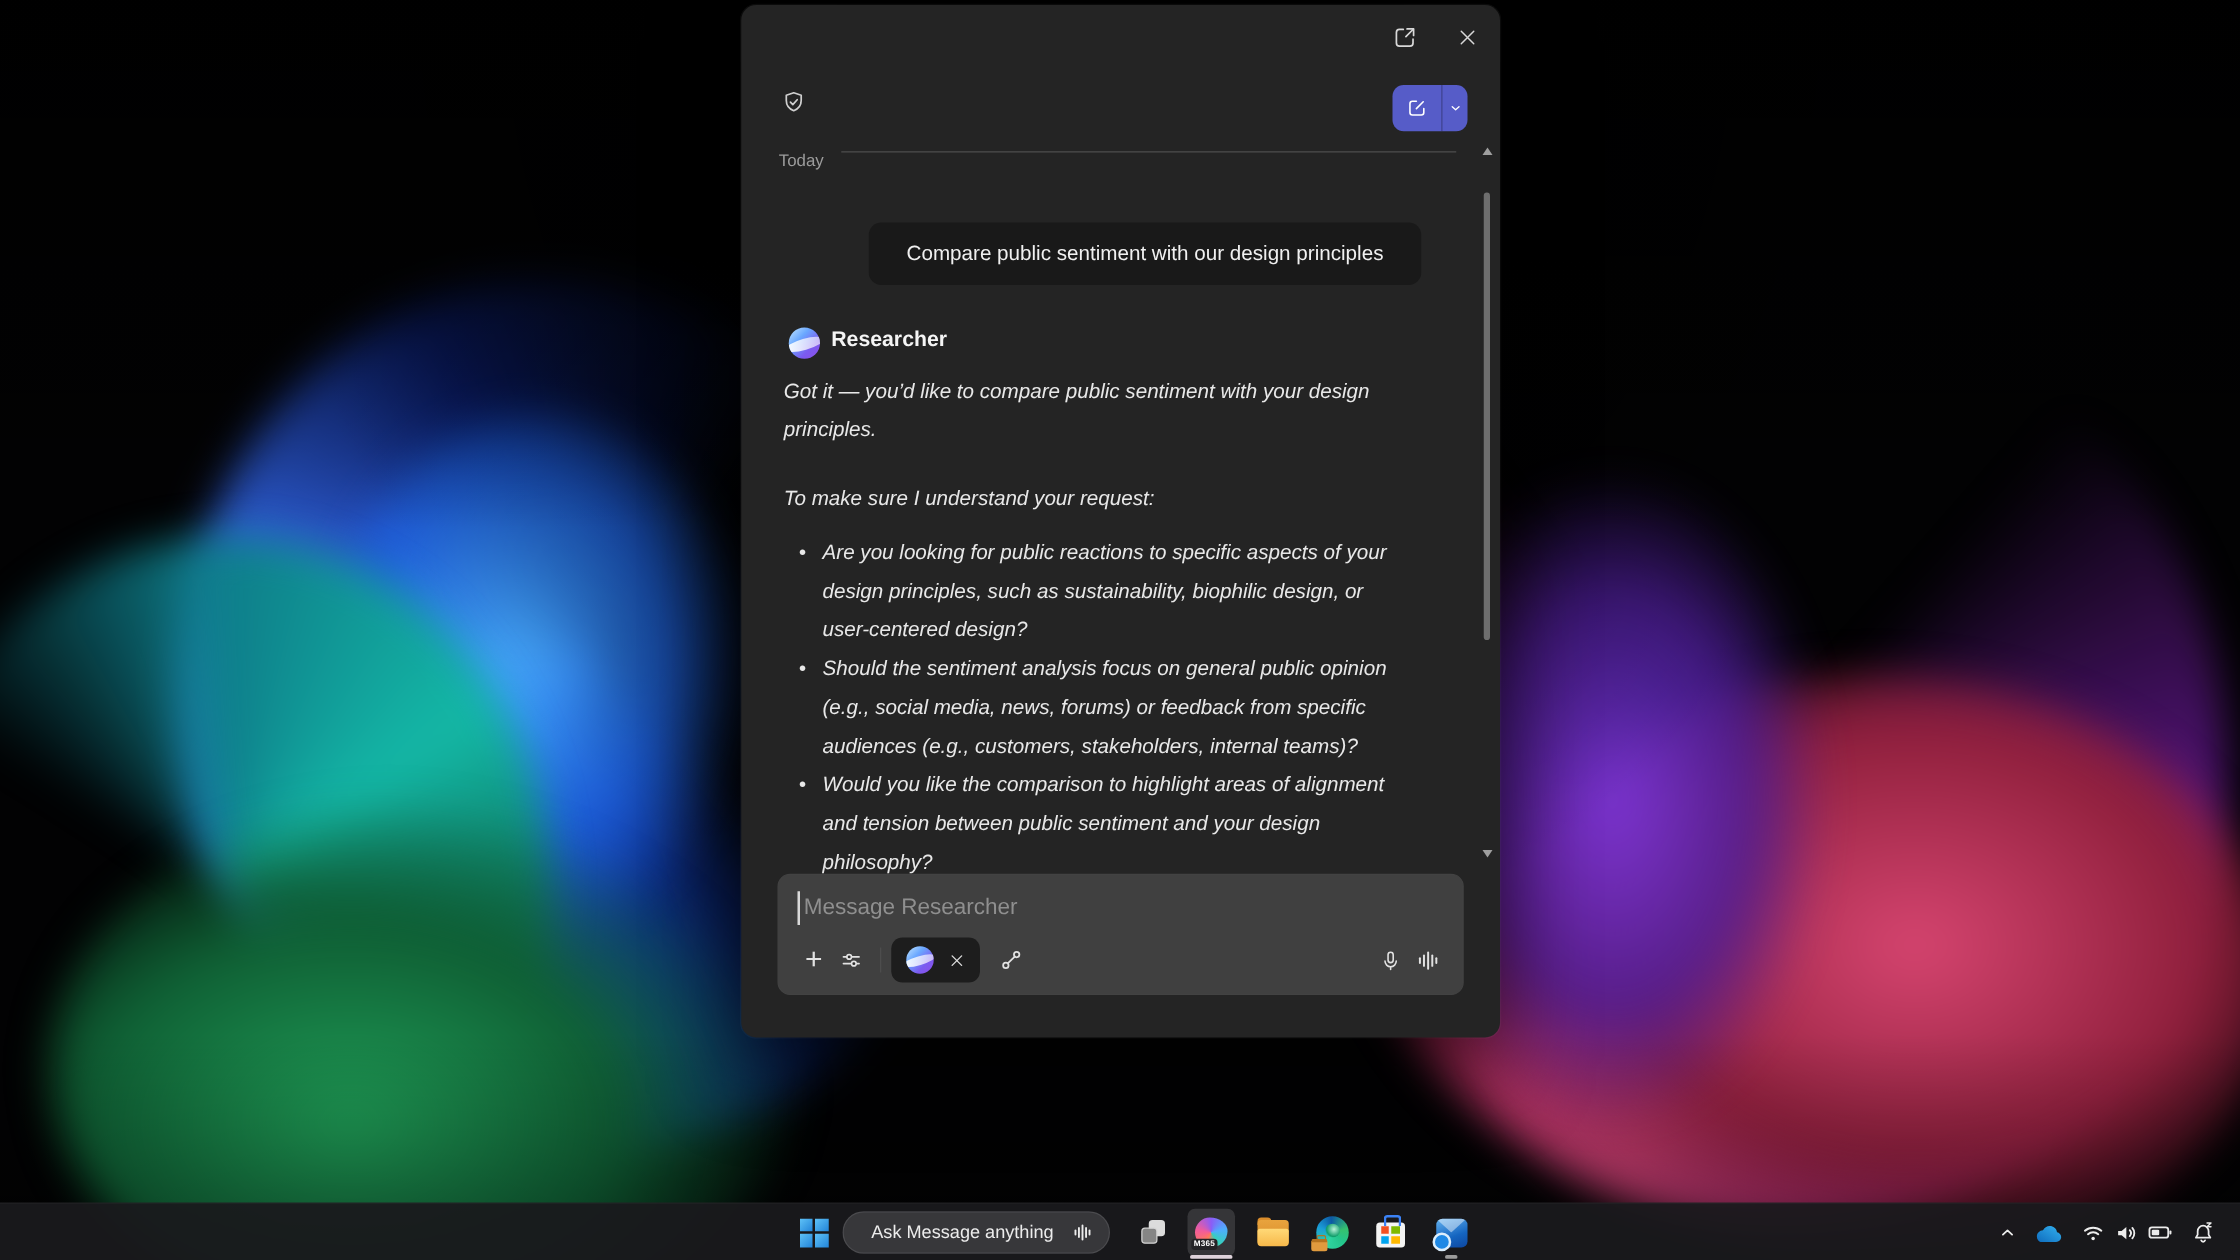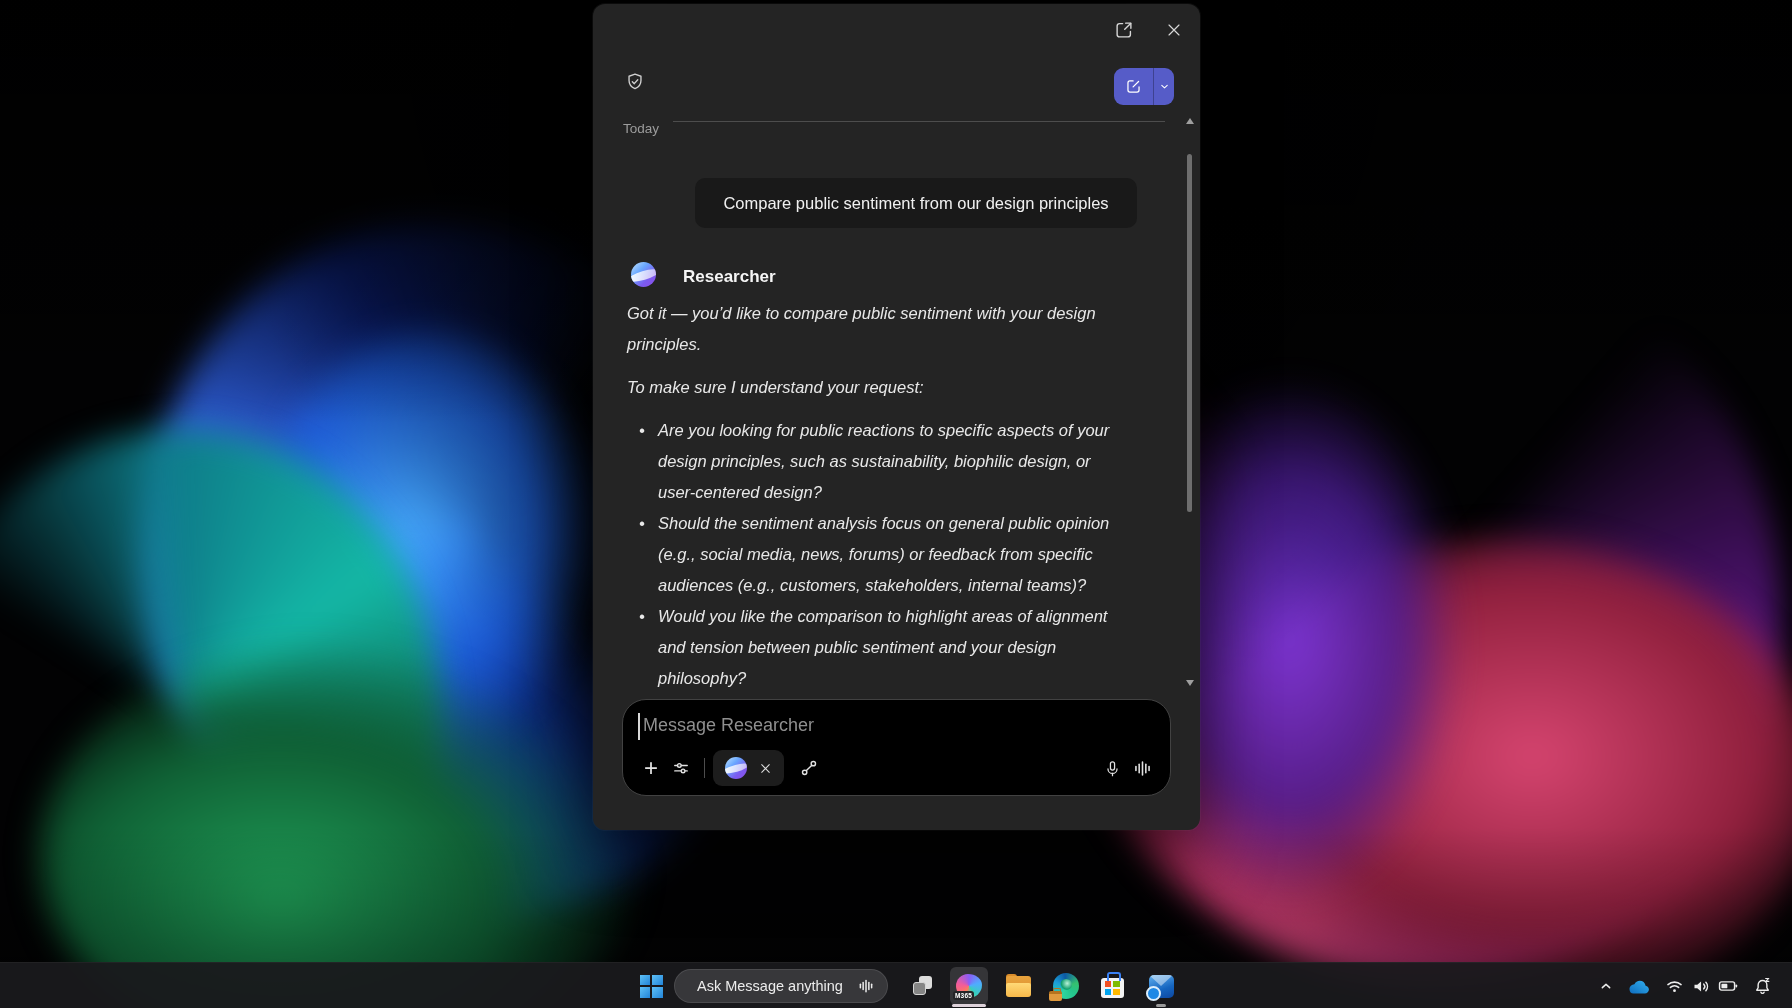--- a/index.html
+++ b/index.html
@@ -46,49 +46,49 @@
     border-left:1px solid rgba(0,0,0,.28); }
 
   .today-row { position:absolute; left:30px; top:117px; width:542px; display:flex; }
   .today-row .lbl { font-size:13.5px; color:#9c9c9c; }
   .today-row .line { flex:1; height:1px; background:#4d4d4d; margin-left:14px; }
 
   .user-bubble { position:absolute; left:102px; top:174px; width:442px; height:50px;
     background:#191919; border-radius:10px; display:flex; align-items:center; justify-content:center;
     color:#f0f0f0; font-size:16.5px; }
 
-  .agent-header { position:absolute; left:38px; top:258px; display:flex; align-items:flex-end; gap:27px; }
+  .agent-header { position:absolute; left:38px; top:258px; display:flex; align-items:flex-start; gap:9px; }
   .agent-name { font-size:17px; font-weight:bold; color:#f5f5f5; }
 
   .avatar { position:relative; border-radius:50%; overflow:hidden;
     background:linear-gradient(135deg,#c3e6ff 0%,#6aa8ff 35%,#7b5bf0 68%,#8d4de8 100%); flex:0 0 auto; }
   .avatar::after { content:""; position:absolute; left:-12%; top:36%; width:124%; height:34%;
     background:linear-gradient(90deg, rgba(255,255,255,.95), rgba(255,255,255,.55));
     border-radius:50%; transform:rotate(-16deg); }
   .avatar.sz24 { width:25px; height:25px; }
   .avatar.sz22 { width:22px; height:22px; }
 
   .msg-body { position:absolute; left:34px; top:294px; width:528px; color:#e8e8e8;
     font-size:16.5px; line-height:31px;font-style:italic; }
   .msg-body .para { white-space:pre-line; }
-  .msg-body .para + .para { margin-top:12px; }
+  .msg-body .para + .para { margin-top:24px; }
   .bullet-list { margin-top:12px; }
   .bullet-item { display:flex; }
   .bullet-item .dot { width:19px; margin-left:12px; flex:0 0 auto; }
   .bullet-item .txt { flex:1; white-space:pre-line; }
 
   .chat-scrollbar { position:absolute; left:590px; top:106px; width:15px; height:594px; }
   .sb-up, .sb-down { position:absolute; left:3px; width:0; height:0;
     border-left:4.5px solid transparent; border-right:4.5px solid transparent; cursor:pointer; }
   .sb-up   { top:8px;  border-bottom:6px solid #9f9f9f; }
   .sb-down { top:570px; border-top:6px solid #9f9f9f; }
   .sb-thumb { position:absolute; left:4px; top:44px; width:5px; height:358px; background:#6e6e6e; border-radius:3px; cursor:pointer; }
 
   .composer { position:absolute; left:29px; top:695px; width:549px; height:97px;
-    background:#000000; border:1px solid #424242; border-radius:24px; }
+    background:#404040; border:1px solid #424242; border-radius:10px; }
   .input-area { position:absolute; left:14px; top:12px; right:14px; height:32px; cursor:text; }
   .caret { position:absolute; left:1px; top:1px; width:1.5px; height:27px; background:#d9d9d9; }
   .placeholder { position:absolute; left:6px; top:3px; font-size:18px; color:#8f8f8f; }
   .composer-toolbar { position:absolute; left:13px; right:13px; bottom:9px; height:36px;
     display:flex; align-items:center; }
   .tool-btn { width:30px; height:30px; display:flex; align-items:center; justify-content:center;
     color:#e2e2e2; cursor:pointer; border-radius:6px; }
   .tb-divider { width:1px; height:20px; background:#4d4d4d; margin:0 8px; }
   .agent-chip { height:36px; padding:0 12px; background:#1d1d1d; border-radius:9px;
     display:flex; align-items:center; gap:12px; margin-right:10px; cursor:pointer; }
@@ -226,21 +226,21 @@
       </span>
     </div>
   </div>
 
   <div class="today-row">
     <span class="lbl">Today</span>
     <span class="line"></span>
   </div>
 
   <div class="user-bubble">
-    <span>Compare public sentiment from our design principles</span>
+    <span>Compare public sentiment with our design principles</span>
   </div>
 
   <div class="agent-header">
     <span class="avatar sz24"></span>
     <span class="agent-name">Researcher</span>
   </div>
 
   <div class="msg-body">
     <div class="para">Got it — you’d like to compare public sentiment with your design
 principles.</div>

